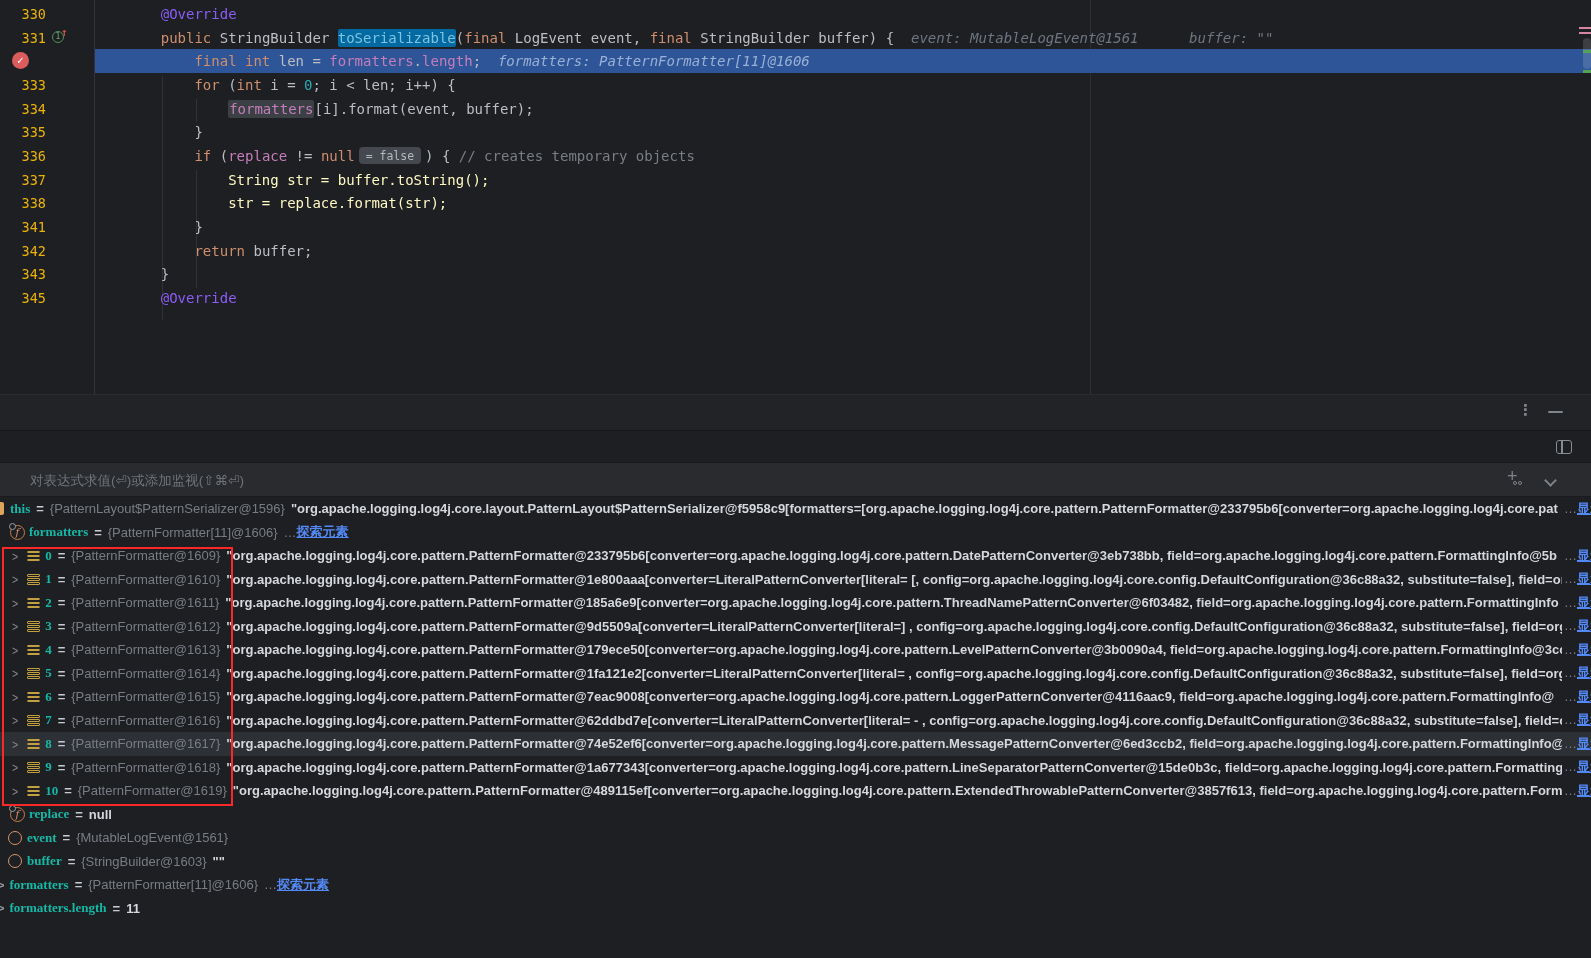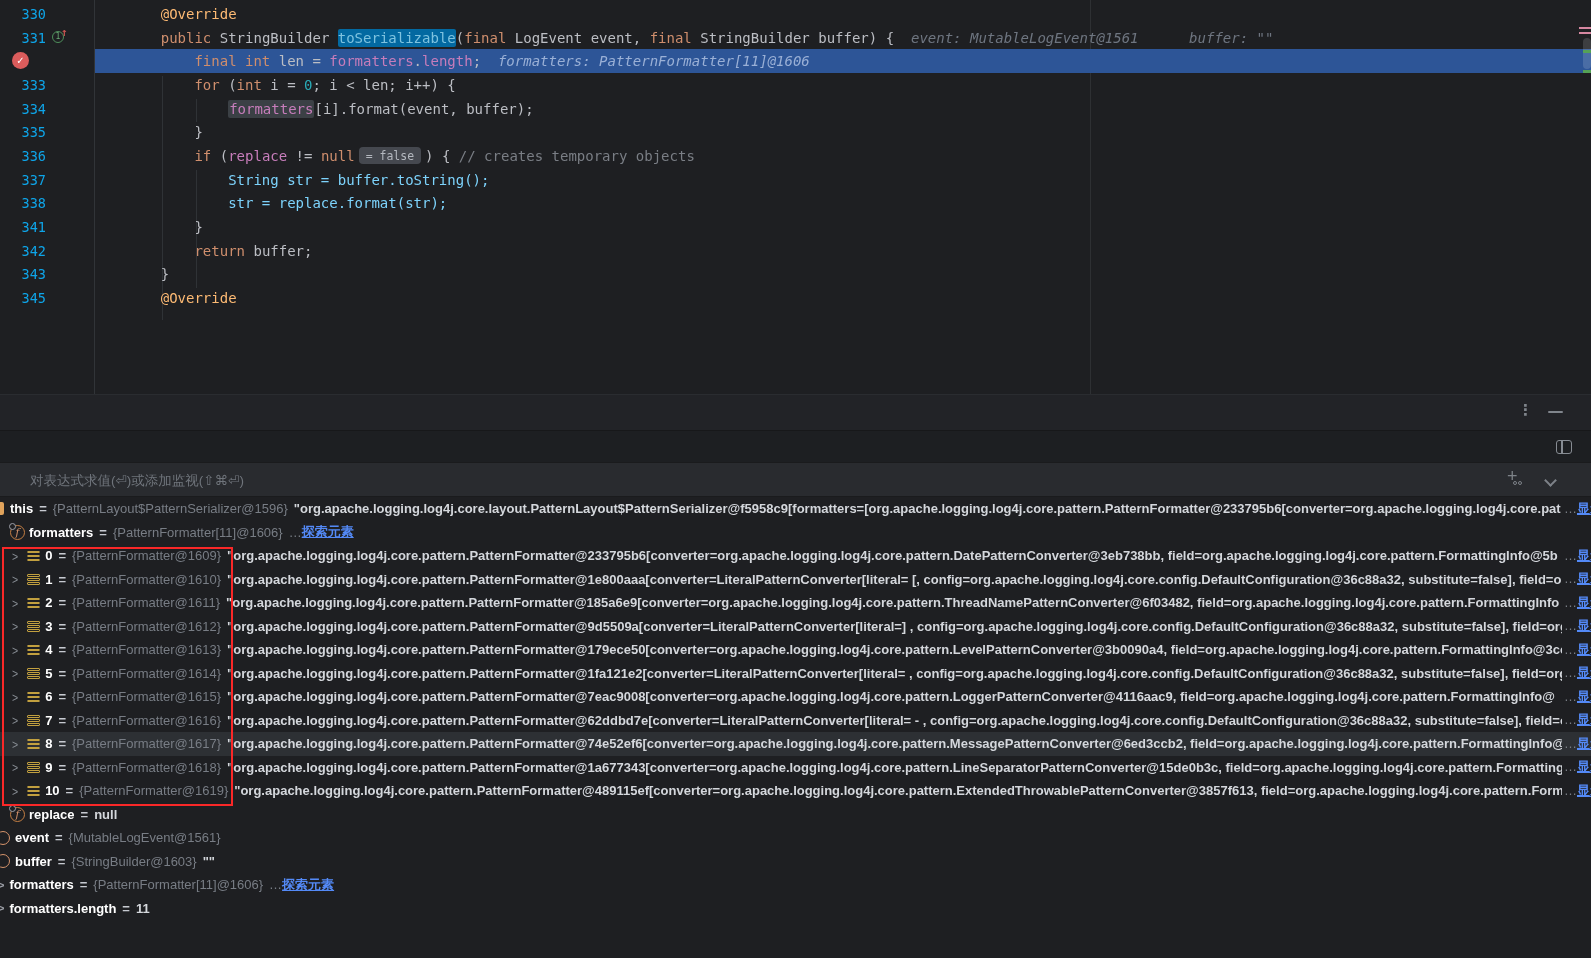--- a/index.html
+++ b/index.html
@@ -7,25 +7,25 @@
   *{box-sizing:border-box;}
 
   
   .editor{position:absolute;left:0;top:0;width:1591px;height:394px;background:#1e1f22;z-index:2;}
   .gutter-sep{position:absolute;left:94px;top:0;width:1px;height:394px;background:#313438;z-index:1;}
   .wrap-guide{position:absolute;left:1090px;top:0;width:1px;height:394px;background:#2e3033;z-index:1;}
   .indent-guide{position:absolute;width:1px;background:#2f3236;z-index:1;}
   .ed-lines{position:absolute;left:0;top:2px;right:0;z-index:2;}
   .ed-line{display:flex;height:23.7px;align-items:center;font-family:"DejaVu Sans Mono","Liberation Mono",monospace;font-size:14px;}
   .gutter{width:95px;flex:none;position:relative;height:100%;display:flex;align-items:center;}
-  .lnum{position:absolute;left:0;width:46px;text-align:right;color:#0ea5e9;font-size:13.5px;}
+  .lnum{position:absolute;left:0;width:46px;text-align:right;color:#eab308;font-size:13.5px;}
   .code{flex:1;white-space:pre;padding-left:32px;height:100%;display:flex;align-items:center;}
   .exec .code{background:#2d5597;}
-  .tk-pl{color:#bcbec4}.tk-kw{color:#cf8e6d}.tk-an{color:#fdba74}.tk-fl{color:#c77dbb}
-  .tk-nm{color:#2aacb8}.tk-cm{color:#7a7e85}.tk-dm{color:#7dd3fc}
+  .tk-pl{color:#bcbec4}.tk-kw{color:#cf8e6d}.tk-an{color:#8b5cf6}.tk-fl{color:#c77dbb}
+  .tk-nm{color:#2aacb8}.tk-cm{color:#7a7e85}.tk-dm{color:#fef9c3}
   .tk-mh{color:#7ec3e0;background:#0369a1;border-radius:2px;padding:1px 0;}
   .tk-flh{color:#c77dbb;background:#3b4045;border-radius:2px;padding:1px 1px;}
   .tk-h{color:#6e7580;font-style:italic;}
   .tk-hb{color:#9ab0d6;font-style:italic;}
   .tk-pill{background:#45484f;color:#b4b8bf;border-radius:4px;font-size:11.5px;padding:1.5px 7px;margin:0 4px;font-style:normal;}
   .bp{position:absolute;left:12px;top:3px;width:17px;height:17px;background:#db5c5c;border-radius:50%;
       color:#fff;font-size:10px;line-height:17px;text-align:center;font-family:"DejaVu Sans",sans-serif;}
   .ovr{position:absolute;left:52px;top:4px;width:18px;height:15px;}
   .ovr-ring{position:absolute;left:0;top:1px;width:12px;height:12px;border:1.5px solid #4e8f5b;border-radius:50%;
       color:#6aa875;font-size:8px;line-height:10px;text-align:center;}
@@ -49,23 +49,23 @@
   .addwatch{position:absolute;left:1507px;top:468px;width:20px;height:22px;z-index:3;}
   .addwatch .plus{position:absolute;left:0;top:-2px;font-size:18px;color:#7d8288;}
   .addwatch .oo{position:absolute;left:6px;top:13px;display:flex;gap:1px;}
   .addwatch .oo i{width:4px;height:4px;border:1px solid #7d8288;border-radius:50%;display:block;}
   .chev-down{position:absolute;left:1546px;top:476px;width:9px;height:9px;border-left:2px solid #7d8288;border-bottom:2px solid #7d8288;transform:rotate(-45deg);z-index:3;}
 
   
   .vars{position:absolute;left:0;top:497px;width:1591px;height:461px;background:#1e1f22;z-index:2;overflow:hidden;}
   .var-row{display:flex;align-items:center;height:23.5px;font-size:13px;color:#bcbec4;white-space:nowrap;overflow:hidden;position:relative;}
   .var-row.sel{background:#2d3034;}
-  .k-this{padding-left:0}.k-field{padding-left:10px}.k-item{padding-left:12px}.k-param{padding-left:4px}.k-watch{padding-left:0}
+  .k-this{padding-left:0}.k-field{padding-left:10px}.k-item{padding-left:12px}.k-param{padding-left:16px}.k-watch{padding-left:0}
   .chev{color:#868b92;font-size:10.5px;margin-right:9px;flex:none;transform:scaleY(1.2);}
-  .vname{color:#ffffff;font-weight:700;margin-right:6px;flex:none;}
+  .vname{color:#14b8a6;font-weight:700;margin-right:6px;flex:none;font-family:Liberation Serif, serif;}
   .veq{color:#c7cad1;font-weight:700;margin-right:6px;flex:none;}
   .vtype{color:#787d85;margin-right:6px;flex:none;}
   .vval{color:#d4d7dc;font-weight:600;flex:1 1 auto;min-width:0;overflow:hidden;}
   .vplain{color:#d4d7dc;font-weight:600;flex:none;}
   .vdots{color:#787d85;font-weight:400;}
   .vlink{color:#548af7;font-weight:700;text-decoration:underline;cursor:pointer;flex:none;}
   .suffix{flex:none;margin-left:2px;margin-right:-12px;font-weight:400;}
   .spacer{flex:1 1 auto;}
   
   .ic-this{flex:none;width:4px;height:13px;background:#e0a35c;border-radius:0 2px 2px 0;margin-right:6px;}

